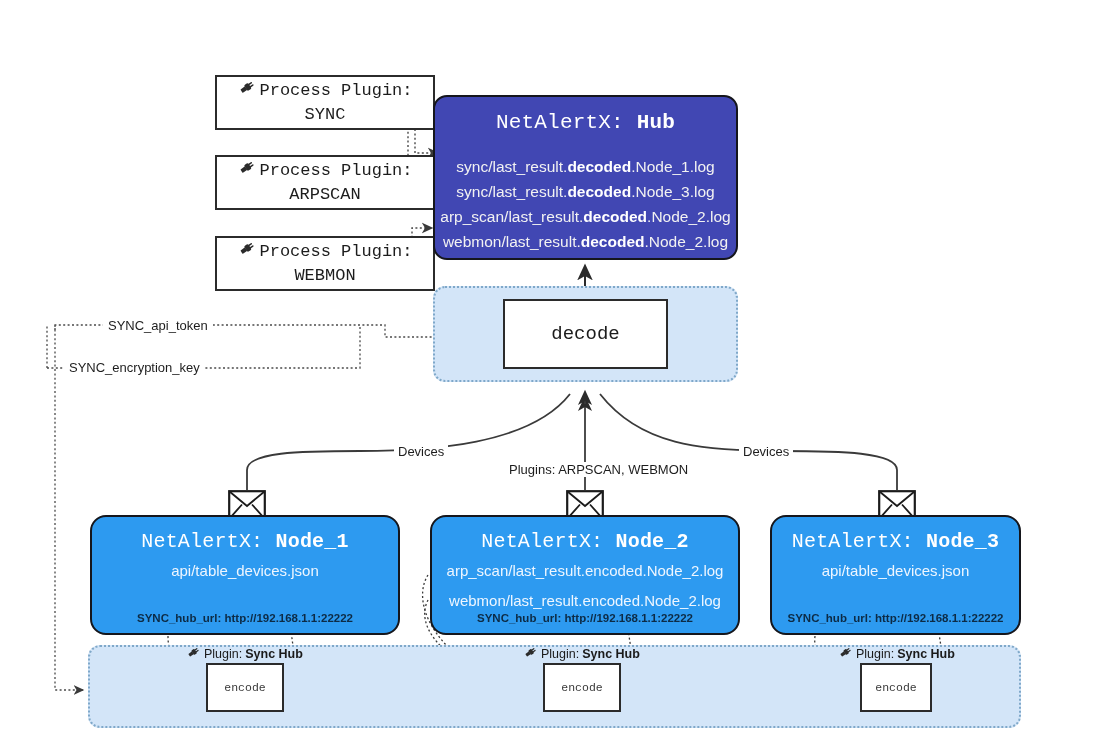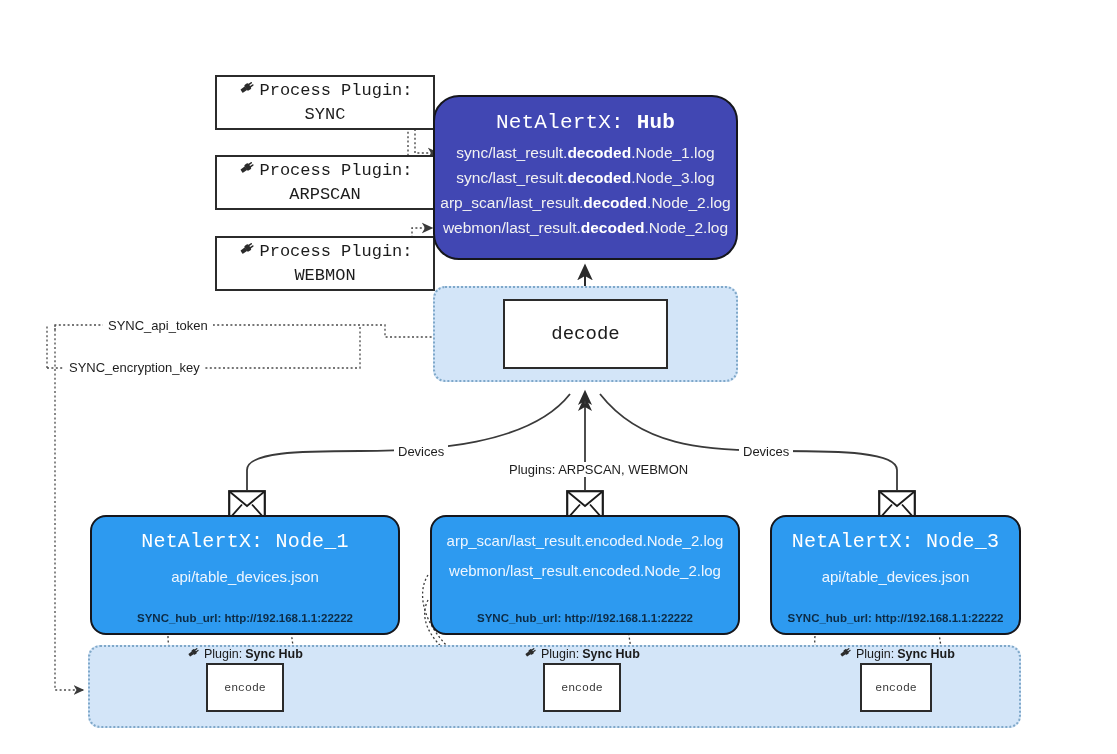--- a/index.html
+++ b/index.html
@@ -33,29 +33,29 @@
     display:flex;flex-direction:column;align-items:center;justify-content:center;
     line-height:1.35;
     margin-left:38px;
   }
   .proc .l1{display:flex;align-items:center;gap:2px;white-space:nowrap;}
   .proc .l2{white-space:nowrap;}
 
   
   #hub{
     left:433px;top:95px;width:305px;height:165px;
-    background:#4147b3;border:2.5px solid #15161c;border-radius:26px;
+    background:#4147b3;border:2.5px solid #15161c;border-radius:14px;
     color:#fff;
   }
   #hub .hub-title{
     font-family:"Liberation Mono", monospace;
     font-size:21px;text-align:center;margin-top:14px;letter-spacing:.2px;
   }
   #hub .hub-title b{font-weight:700;}
-  #hub .logs{margin-top:6px;}
+  #hub .logs{margin-top:20px;}
   #hub .logline{
     font-size:15.5px;color:#f2f2f2;white-space:nowrap;
     line-height:1.62;text-align:center;
   }
   #hub .logline b{font-weight:700;color:#fff;}
   #huburl{
     left:433px;top:76px;width:305px;text-align:center;
     font-size:11.5px;font-weight:700;color:#2a2a2a;
   }
 
@@ -73,23 +73,23 @@
   #encodewrap{left:88px;top:645px;width:933px;height:83px;}
 
   
   .nodebox{
     background:#2d9af0;border:2.5px solid #15161c;border-radius:16px;color:#fff;
   }
   .nodebox .n-title{
     font-family:"Liberation Mono", monospace;
     font-size:20px;text-align:center;margin-top:13px;letter-spacing:.2px;
   }
-  .nodebox .n-title b{font-weight:400;}
+  .nodebox .n-title b{font-weight:700;}
   .nodebox .n-line{
-    font-size:15px;color:#eef6ff;text-align:center;line-height:1.6;margin-top:12px;
+    font-size:15px;color:#eef6ff;text-align:center;line-height:1.6;margin-top:6px;
     white-space:nowrap;
   }
   .nodebox .n-url{
     position:absolute;left:0;bottom:9px;width:100%;text-align:center;
     font-size:11.5px;font-weight:700;color:#0d2b45;white-space:nowrap;
   }
   #node1{left:90px;top:515px;width:310px;height:120px;}
   #node2{left:430px;top:515px;width:310px;height:120px;}
   #node3{left:770px;top:515px;width:251px;height:120px;}
 
@@ -283,20 +283,23 @@
 
   <div class="node nodebox" id="node1">
     <div class="n-title">
       <span>NetAlertX: </span><b>Node_1</b>
     </div>
     <div class="n-line">api/table_devices.json</div>
     <div class="n-url">SYNC_hub_url: http://192.168.1.1:22222</div>
   </div>
 
   <div class="node nodebox" id="node2">
+    <div class="n-title">
+      <span>NetAlertX: </span><b>Node_2</b>
+    </div>
     <div class="n-line">arp_scan/last_result.encoded.Node_2.log</div>
     <div class="n-line" style="margin-top:6px;">webmon/last_result.encoded.Node_2.log</div>
     <div class="n-url">SYNC_hub_url: http://192.168.1.1:22222</div>
   </div>
 
   <div class="node nodebox" id="node3">
     <div class="n-title">
       <span>NetAlertX: </span><b>Node_3</b>
     </div>
     <div class="n-line">api/table_devices.json</div>

